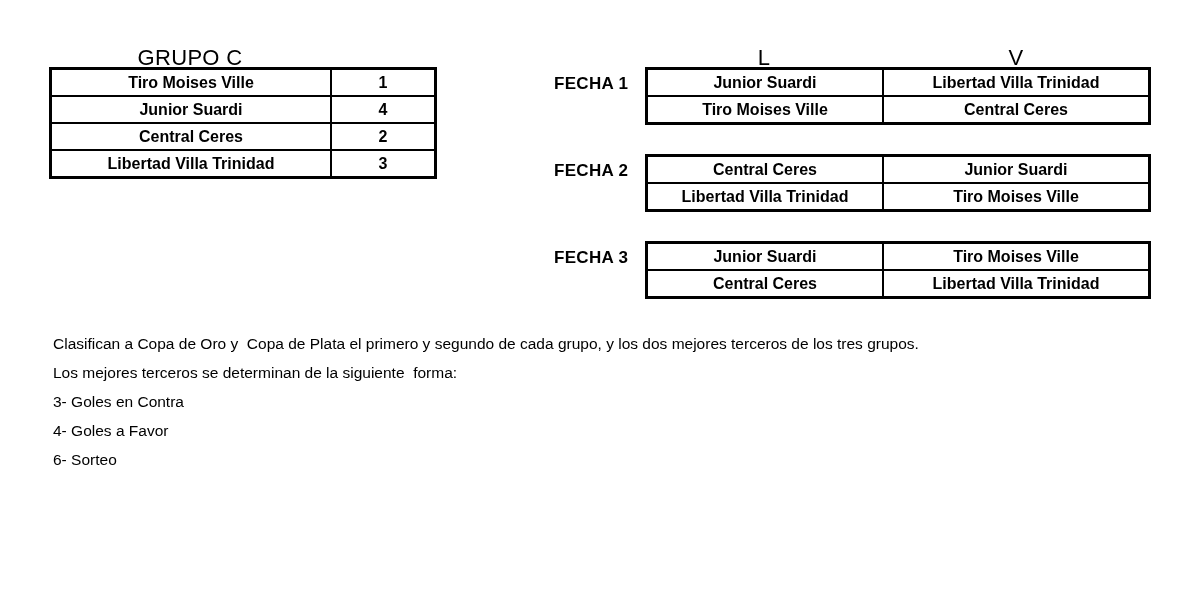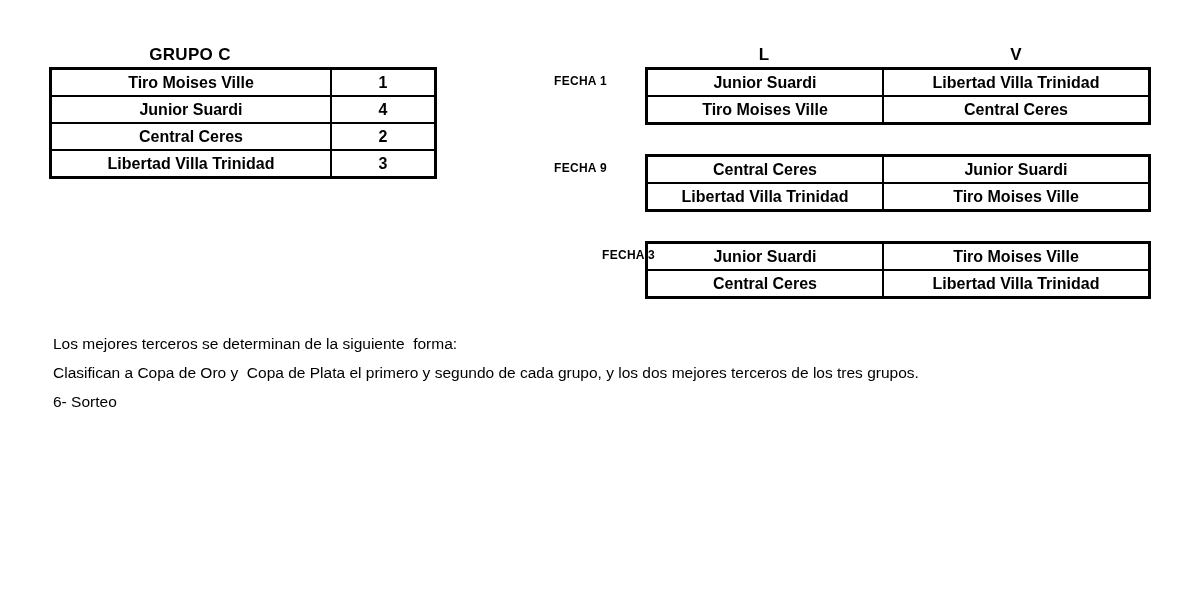--- a/index.html
+++ b/index.html
@@ -1,20 +1,20 @@
 <!DOCTYPE html>
 <html><head>
 <meta charset="utf-8">
 <style>
   html, body { margin: 0; padding: 0; background: #ffffff; }
   body { width: 1200px; height: 612px; position: relative; overflow: hidden; color: #000; font-family: "Liberation Sans", sans-serif; }
-  .hdr { position: absolute; font-weight: bold; font-size: 17px; text-align: center; letter-spacing: 0.3px; }
+  .hdr { position: absolute; font-weight: normal; font-size: 22px; text-align: center; letter-spacing: 0.3px; }
   table.grid { position: absolute; border-collapse: collapse; border: 3px solid #000; }
   table.grid td { border: 2px solid #000; height: 25px; padding: 0; text-align: center; font-weight: bold; font-size: 16px; line-height: 25px; }
-  .fecha-label { position: absolute; font-weight: bold; font-size: 12px; letter-spacing: 0.3px; }
+  .fecha-label { position: absolute; font-weight: bold; font-size: 17px; letter-spacing: 0.3px; }
   .notes { position: absolute; left: 53px; top: 333px; font-size: 15.5px; }
   .notes div { height: 29px; line-height: 22px; white-space: pre; }
 </style>
 </head>
 <body>
 
 <div class="hdr" style="left:49px; top:45px; width:282px;">GRUPO C</div>
 <table class="grid" style="left:49px; top:67px; width:388px;">
   <tbody>
       <tr>
@@ -46,45 +46,47 @@
     <td style="width:234px;">Junior Suardi</td>
     <td>Libertad Villa Trinidad</td>
   </tr>
   <tr>
     <td>Tiro Moises Ville</td>
     <td>Central Ceres</td>
   </tr>
 </tbody>
   </table>
 
-<div class="fecha-label" style="left:554px; top:161px;">FECHA 9</div>
+<div class="fecha-label" style="left:554px; top:161px;">FECHA 2</div>
 <table class="grid" style="left:645px; top:154px; width:506px;">
   <tbody>
       <tr>
     <td style="width:234px;">Central Ceres</td>
     <td>Junior Suardi</td>
   </tr>
   <tr>
     <td>Libertad Villa Trinidad</td>
     <td>Tiro Moises Ville</td>
   </tr>
 </tbody>
   </table>
 
-<div class="fecha-label" style="left:554px; top:248px;margin-left:48px;">FECHA 3</div>
+<div class="fecha-label" style="left:554px; top:248px;">FECHA 3</div>
 <table class="grid" style="left:645px; top:241px; width:506px;">
   <tbody>
       <tr>
     <td style="width:234px;">Junior Suardi</td>
     <td>Tiro Moises Ville</td>
   </tr>
   <tr>
     <td>Central Ceres</td>
     <td>Libertad Villa Trinidad</td>
   </tr>
 </tbody>
   </table>
 
 <div class="notes">
+  <div>Clasifican a Copa de Oro y  Copa de Plata el primero y segundo de cada grupo, y los dos mejores terceros de los tres grupos.</div>
   <div>Los mejores terceros se determinan de la siguiente  forma:</div>
-  <div>Clasifican a Copa de Oro y  Copa de Plata el primero y segundo de cada grupo, y los dos mejores terceros de los tres grupos.</div>
+  <div>3- Goles en Contra</div>
+  <div>4- Goles a Favor</div>
   <div>6- Sorteo</div>
 </div>
 
 </body></html>

